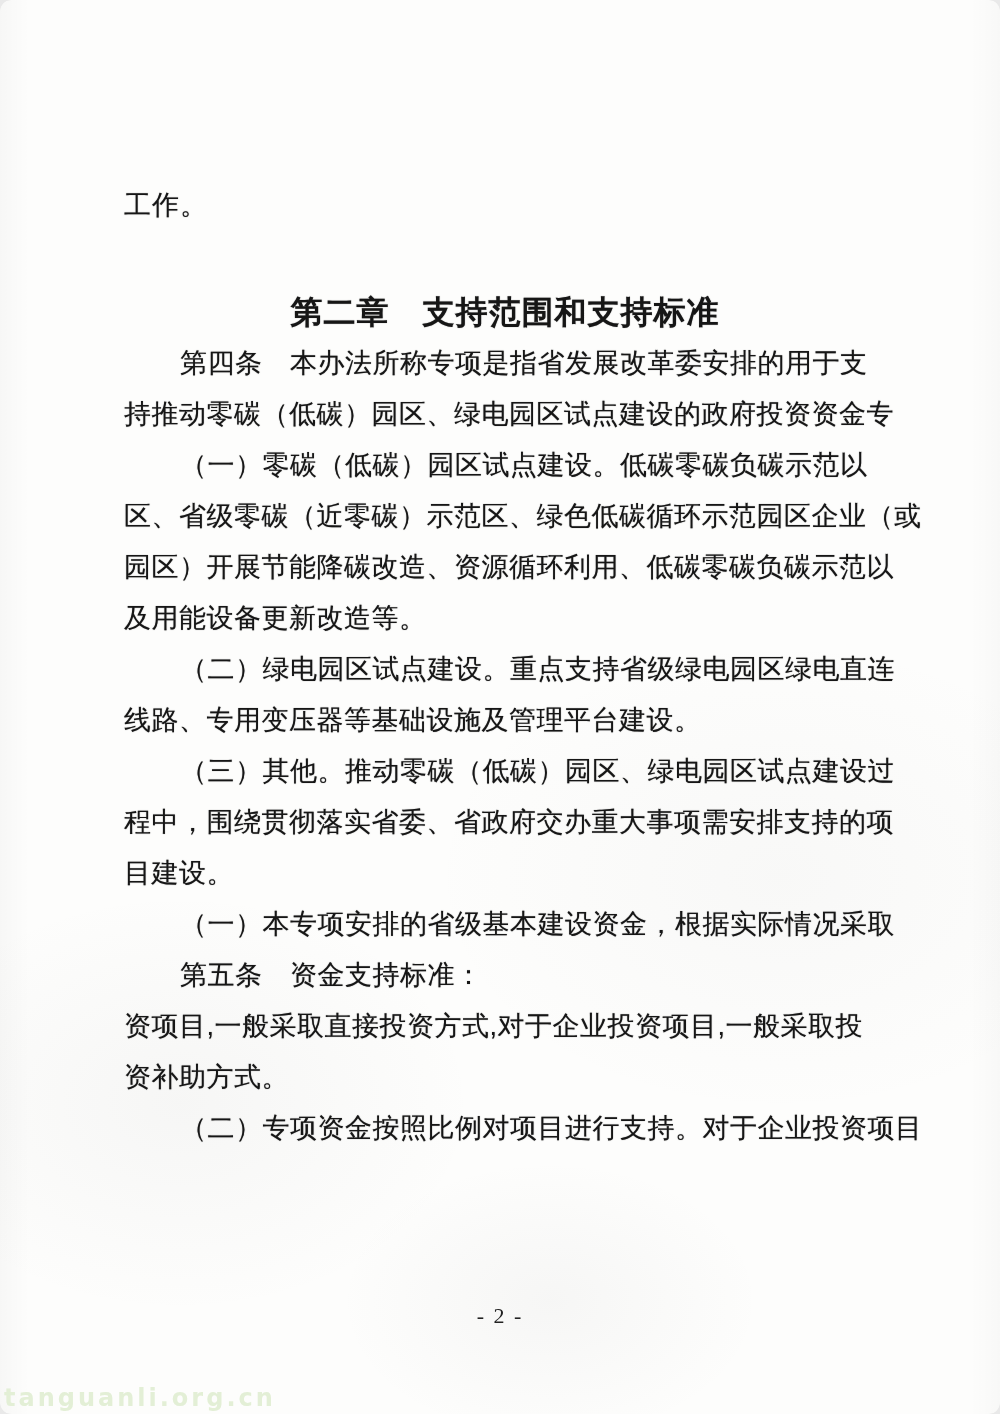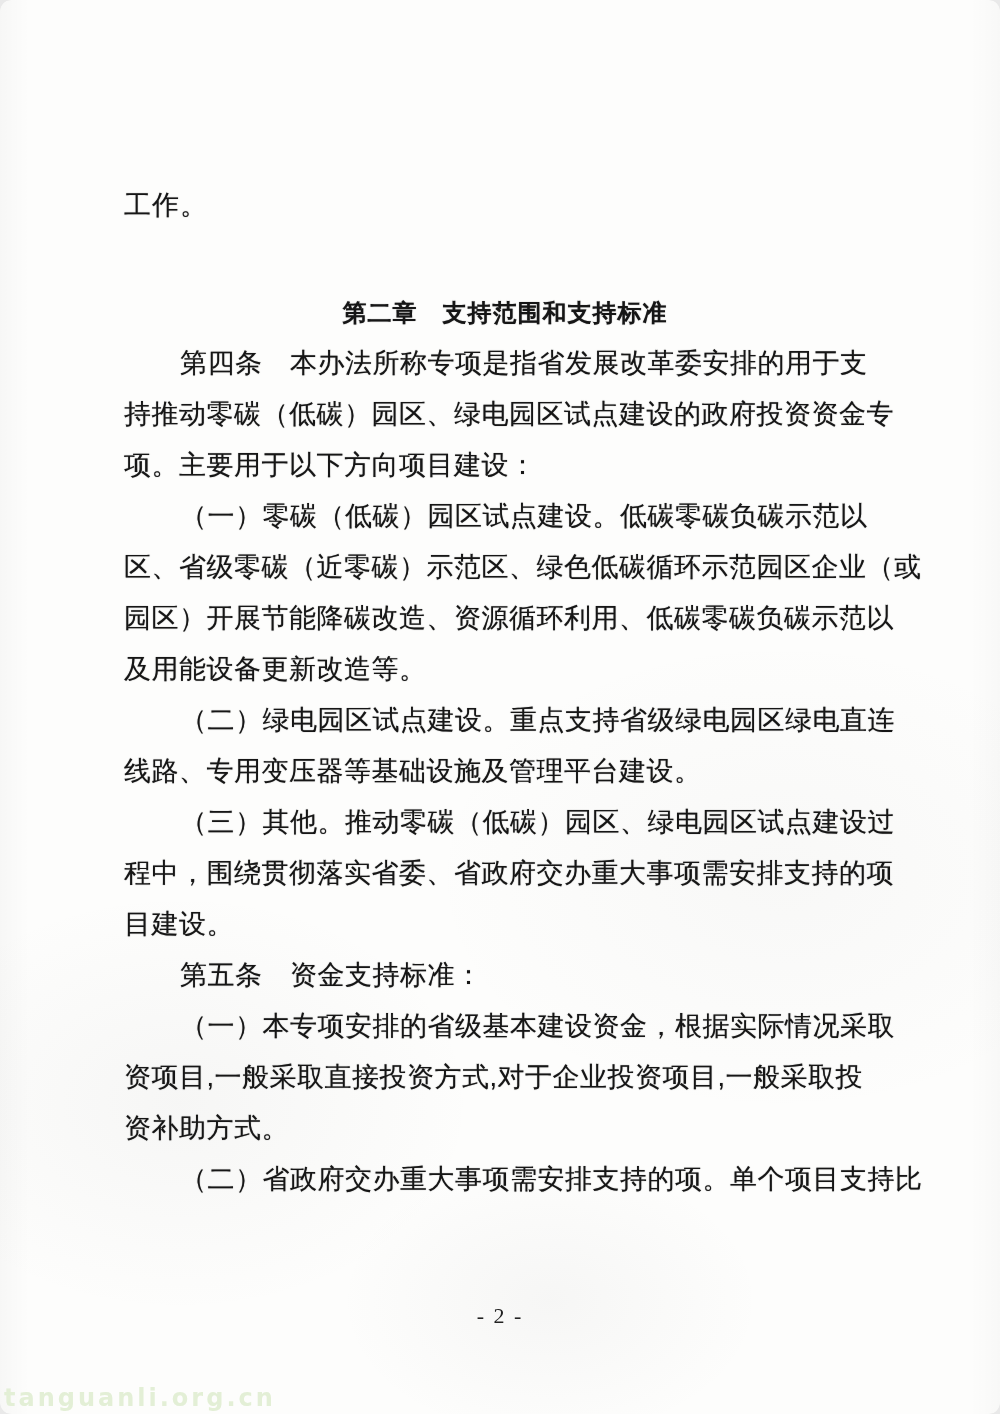--- a/index.html
+++ b/index.html
@@ -35,21 +35,21 @@
     line-height: 51px;
     letter-spacing: 1px;
   }
 
   .chapter-heading {
     margin-top: 56px;
     height: 51px;
     line-height: 51px;
     text-align: center;
     font-weight: 700;
-    font-size: 24px;
+    font-size: 32px;
     letter-spacing: 1px;
   }
 
   .line {
     height: 51px;
     line-height: 51px;
     white-space: nowrap;
     letter-spacing: 0.5px;
   }
   .line.indent { padding-left: 56px; }
@@ -85,41 +85,40 @@
 <div class="sheet">
 
   <div class="content">
 
     <div class="intro-line">工作。</div>
 
     <div class="chapter-heading">第二章　支持范围和支持标准</div>
 
     <div class="line indent"><span>第四条　本办法所称专项是指省发展改革委安排的用于支</span></div>
     <div class="line"><span>持推动零碳（低碳）园区、绿电园区试点建设的政府投资资金专</span></div>
-    <div class="line"><span>项。主要用于以下方向项目建设：</span></div>
 
     <div class="line indent"><span class="b">（一）零碳（低碳）园区试点建设。</span><span>低碳零碳负碳示范以</span></div>
     <div class="line"><span>区、省级零碳（近零碳）示范区、绿色低碳循环示范园区企业（或</span></div>
     <div class="line"><span>园区）开展节能降碳改造、资源循环利用、低碳零碳负碳示范以</span></div>
     <div class="line"><span>及用能设备更新改造等。</span></div>
 
     <div class="line indent"><span class="b">（二）绿电园区试点建设。</span><span>重点支持省级绿电园区绿电直连</span></div>
     <div class="line"><span>线路、专用变压器等基础设施及管理平台建设。</span></div>
 
     <div class="line indent"><span class="b">（三）其他。</span><span>推动零碳（低碳）园区、绿电园区试点建设过</span></div>
     <div class="line"><span>程中，围绕贯彻落实省委、省政府交办重大事项需安排支持的项</span></div>
     <div class="line"><span>目建设。</span></div>
 
+    <div class="line indent"><span>（一）本专项安排的省级基本建设资金，根据实际情况采取</span></div>
+
     <div class="line indent"><span>第五条　资金支持标准：</span></div>
-
-    <div class="line indent"><span>（一）本专项安排的省级基本建设资金，根据实际情况采取</span></div>
     <div class="line"><span>资项目,一般采取直接投资方式,对于企业投资项目,一般采取投</span></div>
     <div class="line"><span>资补助方式。</span></div>
 
-    <div class="line indent"><span>（二）省政府交办重大事项需安排支持的项。单个项目支持比</span></div>
+    <div class="line indent"><span>（二）专项资金按照比例对项目进行支持。对于企业投资项目</span></div>
 
   </div>
 
   <div class="page-number">- 2 -</div>
 
   <div class="watermark">tanguanli.org.cn</div>
 
 </div>
 
 </body></html>

